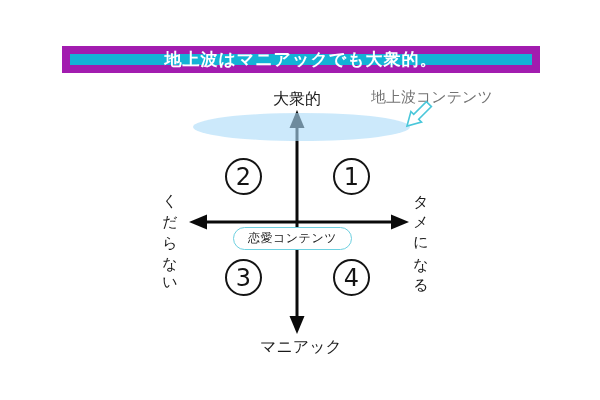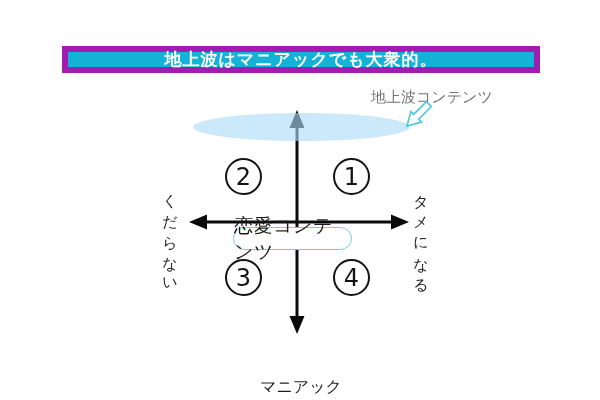--- a/index.html
+++ b/index.html
@@ -2,35 +2,35 @@
 <html><head>
 <meta charset="utf-8">
 <style>
   html,body { margin:0; padding:0; background:#ffffff; }
   .canvas {
     position:relative; width:600px; height:400px; background:#ffffff;
     font-family:"DejaVu Sans","Liberation Sans",sans-serif; overflow:hidden;
   }
   .banner {
     position:absolute; left:62px; top:46px; width:478px; height:27px;
-    background:#14b2d6; border:6px solid #a21caf; box-sizing:border-box;
+    background:#14b2d6; border:8px solid #a21caf; box-sizing:border-box;
     display:flex; align-items:center; justify-content:center; z-index:5;
   }
   .banner-text { color:#ffffff; font-size:17px; font-weight:bold; letter-spacing:1px; }
 
   .axes { position:absolute; left:0; top:0; z-index:1; }
 
   .ellipse {
     position:absolute; left:193px; top:113px; width:217px; height:28px;
     border-radius:50%; background:rgba(173,220,248,0.62); z-index:2;
   }
 
   .axis-label { position:absolute; color:#1a1a1a; z-index:3; }
   .top-label    { left:257px; top:89px;  width:80px;  text-align:center; font-size:16px; }
-  .bottom-label { left:251px; top:337px; width:100px; text-align:center; font-size:16px;margin-top:40px; }
+  .bottom-label { left:251px; top:337px; width:100px; text-align:center; font-size:16px; }
   .vert {
     writing-mode:vertical-rl; text-orientation:upright;
     letter-spacing:4px; font-size:15px; line-height:20px;
   }
   .left-label  { left:160px; top:183px; }
   .right-label { left:411px; top:184px; }
 
   .terrestrial-label { position:absolute; left:371px; top:88px; font-size:15px; color:#737373; z-index:3; }
   .annot-arrow { position:absolute; left:398px; top:97px; z-index:3; }
 
@@ -42,21 +42,21 @@
   .q2 { left:225px; top:158px; }
   .q1 { left:333px; top:158px; }
   .q3 { left:225px; top:259px; }
   .q4 { left:333px; top:259px; }
 
   .pill {
     position:absolute; left:233px; top:227px; width:119px; height:23px;
     background:#ffffff; border:1.5px solid #6dd0e0; border-radius:12px;
     box-sizing:border-box; display:flex; align-items:center; justify-content:center; z-index:4;
   }
-  .pill-text { font-size:19px; color:#1a1a1a; letter-spacing:0.5px; }
+  .pill-text { font-size:12px; color:#1a1a1a; letter-spacing:0.5px; }
 </style>
 </head>
 <body>
 
 <div class="canvas">
 
   <div class="banner">
     <span class="banner-text">地上波はマニアックでも大衆的。</span>
   </div>
 
@@ -64,20 +64,21 @@
     <line x1="297" y1="124" x2="297" y2="320" stroke="#0a0a0a" stroke-width="3"></line>
     <polygon points="297,110 289.5,128 304.5,128" fill="#0a0a0a"></polygon>
     <polygon points="297,334 289.5,316 304.5,316" fill="#0a0a0a"></polygon>
     <line x1="202" y1="222" x2="398" y2="222" stroke="#0a0a0a" stroke-width="3"></line>
     <polygon points="189,222 207,214.5 207,229.5" fill="#0a0a0a"></polygon>
     <polygon points="409,222 391,214.5 391,229.5" fill="#0a0a0a"></polygon>
   </svg>
 
   <div class="ellipse"></div>
 
+  <div class="axis-label top-label">大衆的</div>
   <div class="axis-label bottom-label">マニアック</div>
   <div class="axis-label vert left-label">くだらない</div>
   <div class="axis-label vert right-label">タメになる</div>
 
   <div class="terrestrial-label">地上波コンテンツ</div>
   <svg class="annot-arrow" width="40" height="36" viewBox="0 0 40 36">
     <polygon points="9,29 12.9,14.5 15.7,17.3 28.4,4.6 33.4,9.6 20.7,22.3 23.5,25.1" fill="#ffffff" stroke="#4ac7da" stroke-width="1.6"></polygon>
   </svg>
 
   <div class="qnum q2">2</div>

